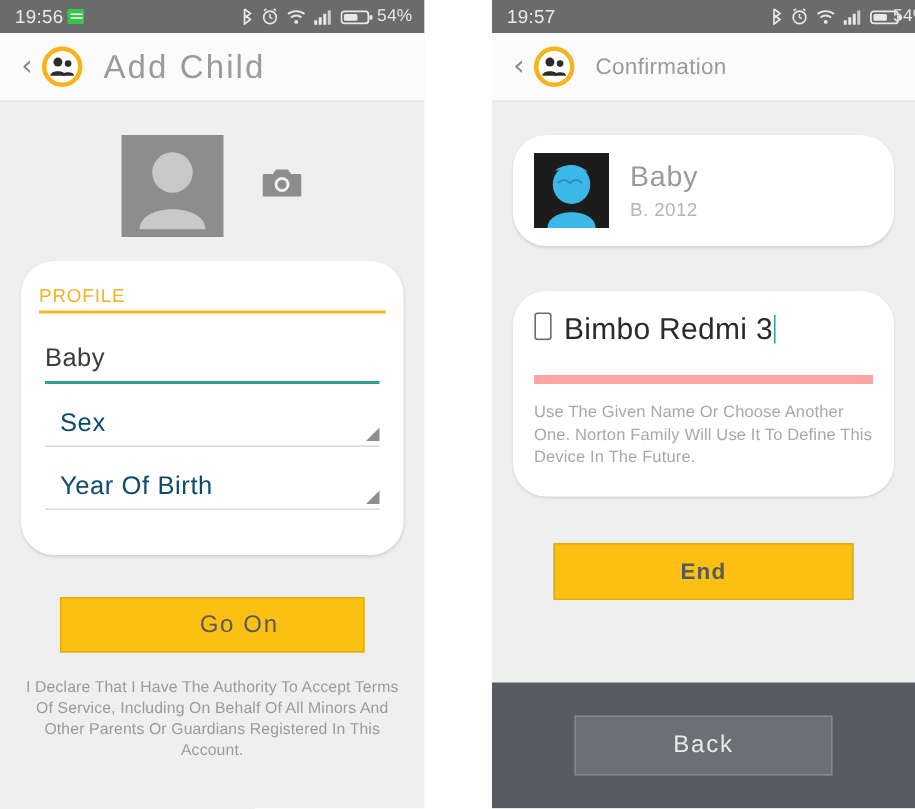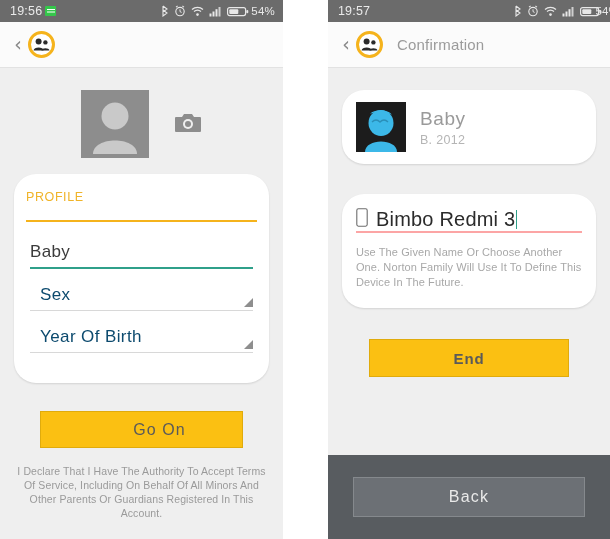--- a/index.html
+++ b/index.html
@@ -75,21 +75,21 @@
   
   .card {
     background: #ffffff; margin: 0 14px;
     box-shadow: 0 1px 2px rgba(0,0,0,.12);
     border-radius: 22px;
   }
   .card-profile { padding: 16px 12px 14px 12px; }
 
   .section-label {
     color: #f0b429; font-size: 12.5px; letter-spacing: .6px;
-    padding-bottom: 16px; border-bottom: 2.5px solid #f5b31c;
+    padding-bottom: 3px; border-bottom: 2.5px solid #f5b31c;
     margin-bottom: 20px;
   }
   .field {
     position: relative; padding: 0 0 5px 0; margin: 0 4px 16px 4px;
   }
   .field-name {
     border-bottom: 2px solid #2fa08a;
   }
   .field-name .value {
     font-size: 17px; color: #3b3b3b; letter-spacing: .3px;
@@ -127,21 +127,21 @@
     width: 50px; height: 50px; background: #1c1c1c; flex: 0 0 auto;
     display: flex; align-items: flex-end; justify-content: center; overflow: hidden;
   }
   .child-meta { display: flex; flex-direction: column; gap: 3px; }
   .child-name { font-size: 19px; color: #9a9a9a; letter-spacing: .6px; }
   .child-birth { font-size: 12.5px; color: #b5b5b5; letter-spacing: .3px; }
 
   .card-device { margin-top: 30px; padding: 14px 14px 18px 14px; }
   .device-input-row {
     display: flex; align-items: flex-end; gap: 8px;
-    border-bottom: 2px solid #fca5a5; padding-bottom: 0;
+    border-bottom: 6px solid #fca5a5; padding-bottom: 18px;
   }
   .phone-icon { flex: 0 0 auto; }
   .device-value {
     font-size: 20px; color: #2b2b2b; letter-spacing: .2px;
     position: relative; white-space: nowrap;
   }
   .caret {
     display: inline-block; width: 1px; height: 19px;
     background: #2fa08a; vertical-align: -3px; margin-left: 1px;
   }
@@ -154,21 +154,21 @@
     background: #fbc012; border: 1px solid #e0ab0c;
     color: #5a5a5a; font-size: 15px; letter-spacing: .8px;
     font-family: "Liberation Sans", sans-serif; cursor: pointer; font-weight: bold;
   }
   .navbar {
     position: absolute; left: 0; right: 0; bottom: 0;
     height: 84px; background: #585c60;
     display: flex; align-items: center; justify-content: center;
   }
   .btn-back {
-    width: 232px; height: 40px; background: #6c7075;
+    width: 172px; height: 40px; background: #6c7075;
     border: 1px solid #85898d; color: #e9e9e9;
     font-size: 16px; letter-spacing: 1.2px;
     font-family: "Liberation Sans", sans-serif; cursor: pointer;
   }
 </style>
 </head>
 <body>
 
 <div class="screens">
 
@@ -223,20 +223,21 @@
     <div class="appbar">
       <span class="back-chevron">‹</span>
       <span class="brand-icon">
         <svg width="17" height="13" viewBox="0 0 17 13">
           <circle cx="5.6" cy="3.4" r="3" fill="#2b2b2b"></circle>
           <path d="M0.6 12.5 C0.6 8.6 10.6 8.6 10.6 12.5 Z" fill="#2b2b2b"></path>
           <circle cx="12.4" cy="4.4" r="2.2" fill="#2b2b2b"></circle>
           <path d="M8.4 12.5 C8.4 9.4 16.4 9.4 16.4 12.5 Z" fill="#2b2b2b"></path>
         </svg>
       </span>
+      <span class="appbar-title">Add Child</span>
     </div>
 
     <div class="avatar-row">
       <div class="avatar-box">
         <span>
           <svg width="52" height="56" viewBox="0 0 52 56">
             <circle cx="26" cy="18" r="13.5" fill="#c9c9c9"></circle>
             <path d="M4 56 C4 38 48 38 48 56 Z" fill="#c9c9c9"></path>
           </svg>
         </span>

